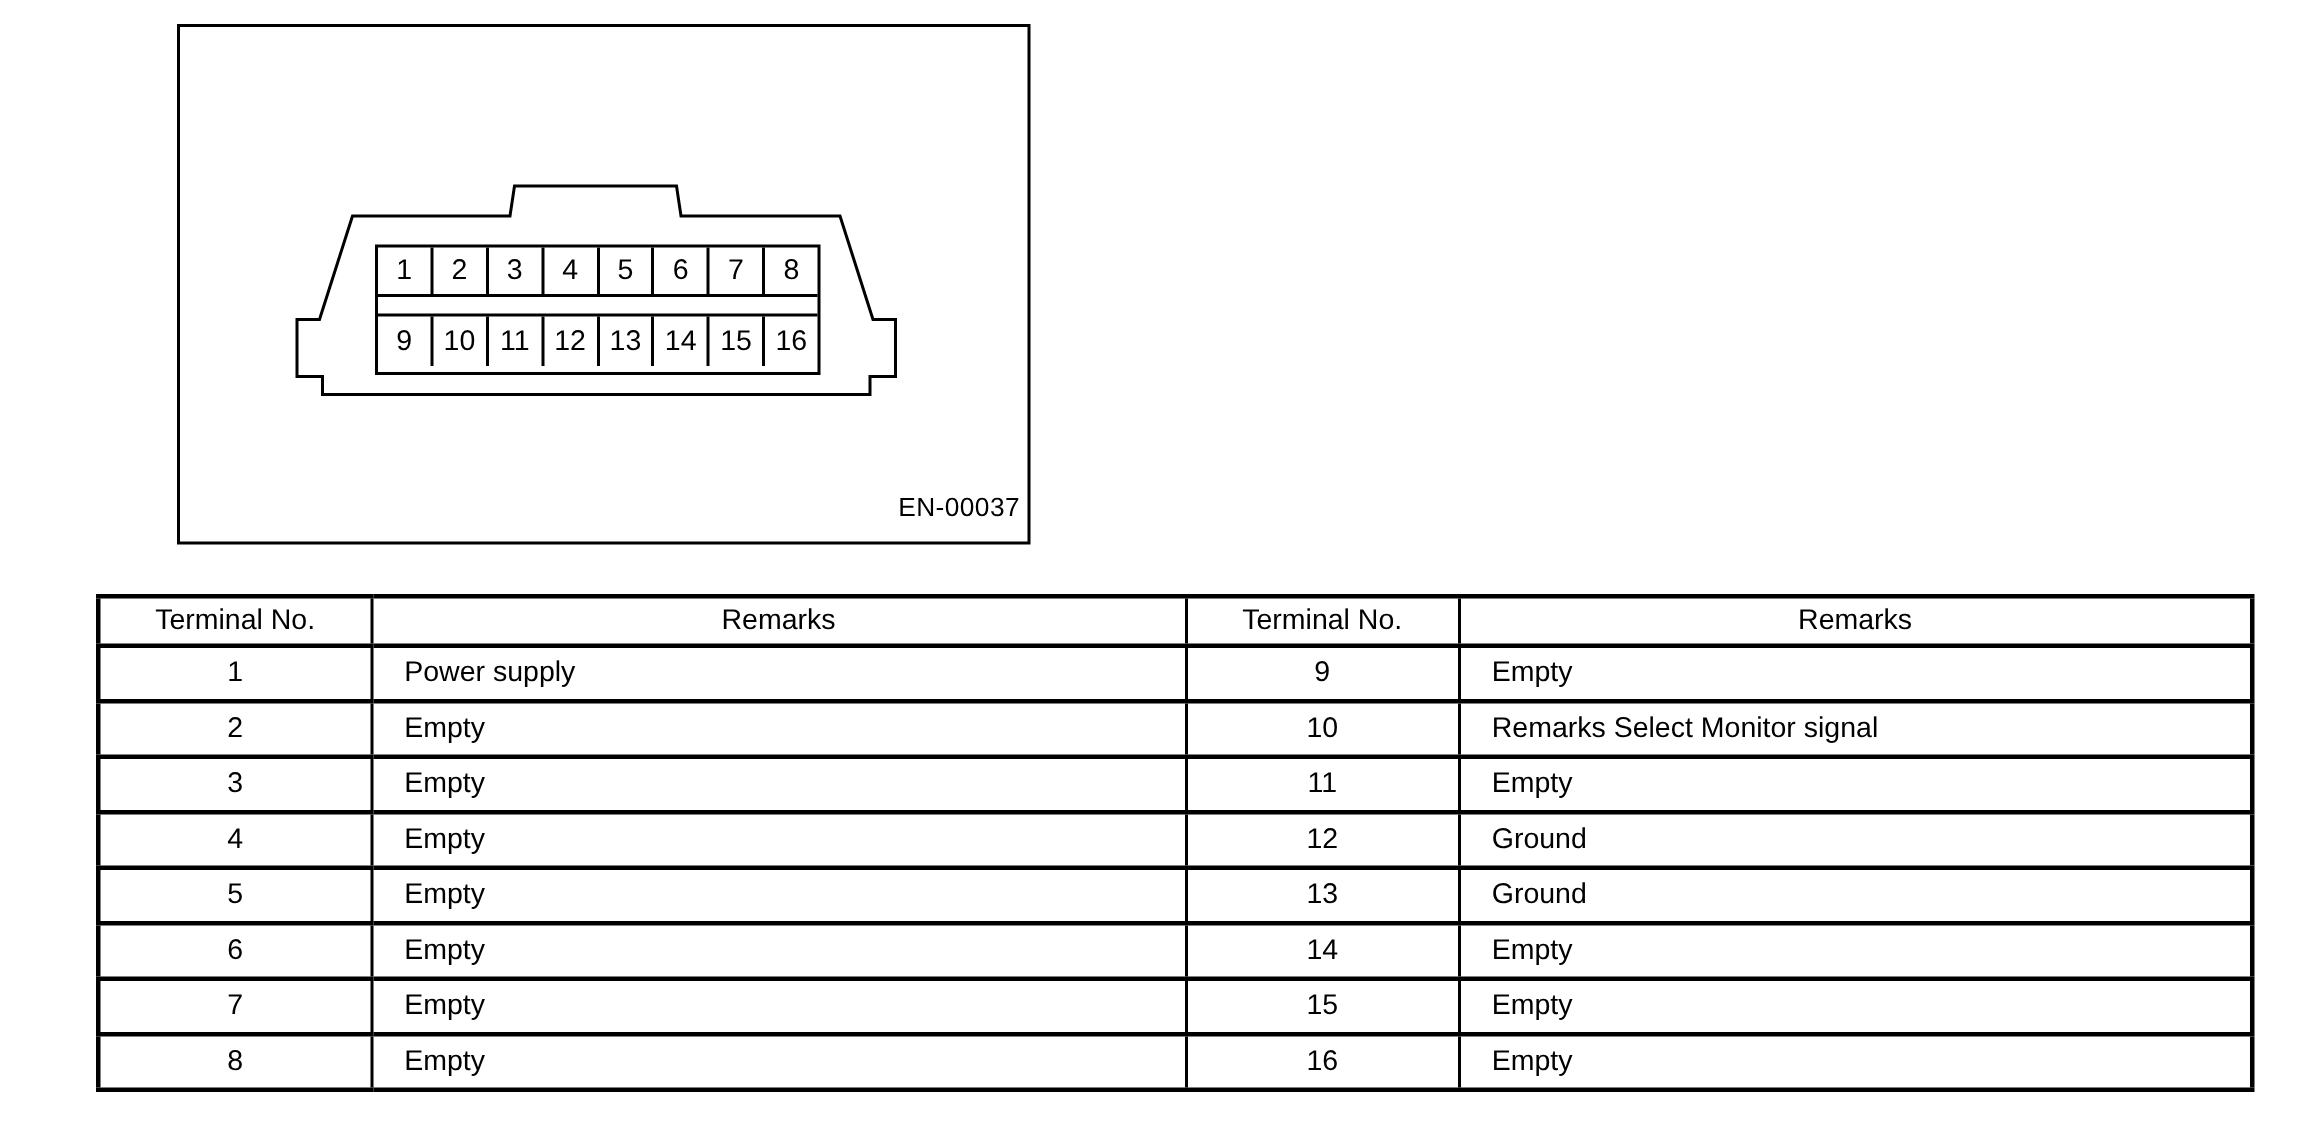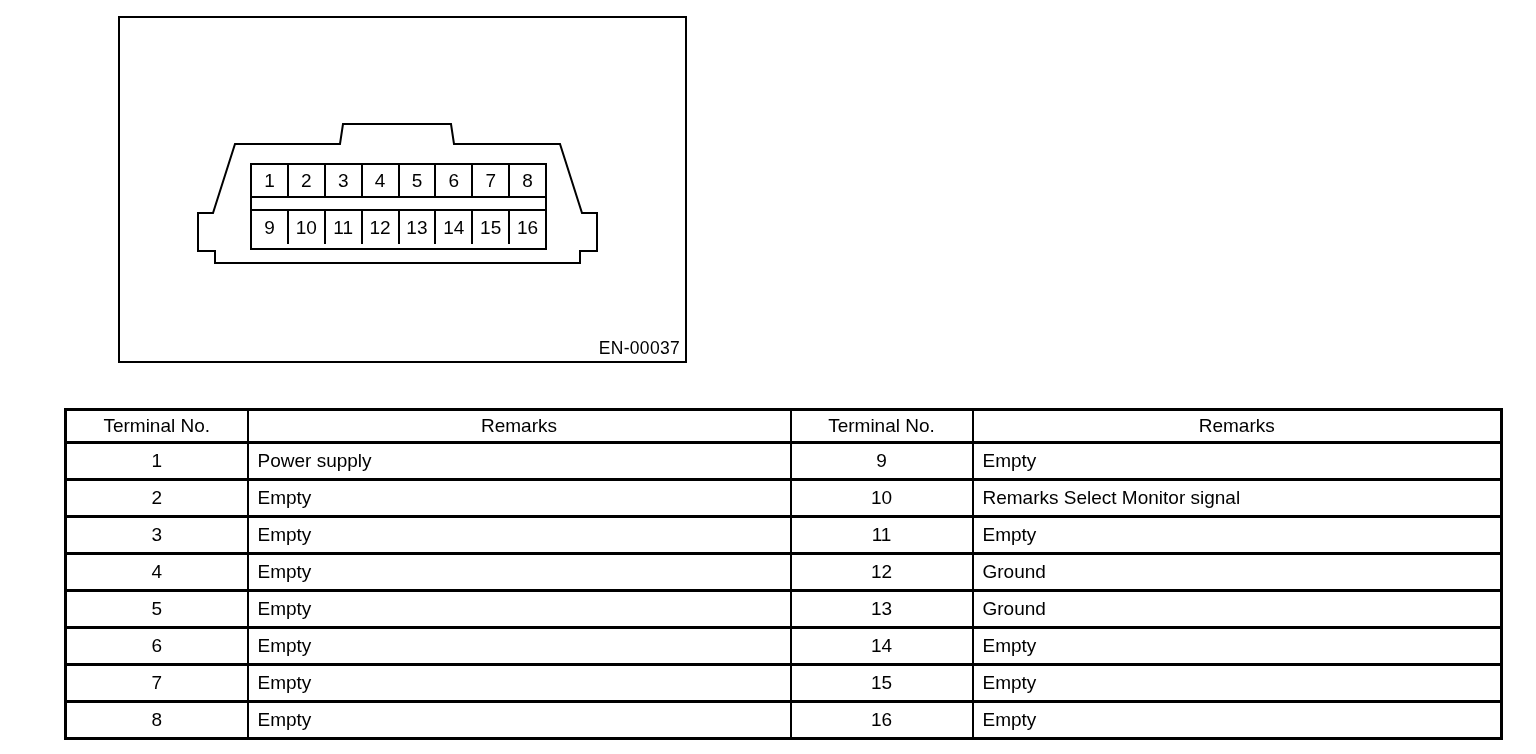--- a/index.html
+++ b/index.html
@@ -58,54 +58,53 @@
     display: flex;
     align-items: center;
     justify-content: center;
     font-size: 19px;
     line-height: 1;
   }
   .pin-cell + .pin-cell { border-left: 2px solid #000000; }
   .figure-code {
     position: absolute;
     right: 5px;
-    bottom: 2px;
+    bottom: 12px;
     font-size: 17.5px;
     letter-spacing: 0.3px;
   }
 
   
   .terminal-table {
     position: absolute;
     left: 64px;
     top: 396px;
     border-collapse: collapse;
     table-layout: fixed;
     width: 1436px;
     font-size: 19px;
-    margin-top: 12px;
   }
   .terminal-table th,
   .terminal-table td {
     border-style: solid;
     border-color: #000000;
     border-top-width: 3px;
     border-bottom-width: 3px;
     border-left-width: 2px;
     border-right-width: 2px;
     padding: 0;
     font-weight: normal;
     white-space: nowrap;
     overflow: hidden;
   }
   .terminal-table { border: 3px solid #000000; }
   .terminal-table th { height: 33px; text-align: center; }
   .terminal-table td { height: 37px; }
   .terminal-table td.num { text-align: center; }
-  .terminal-table td.remark { text-align: left; padding-left: 9px; }
+  .terminal-table td.remark { text-align: left; padding-left: 21px; }
 </style>
 </head>
 <body>
 
 <div class="page">
 
   <div class="figure-box">
     <svg viewBox="0 0 565 343" aria-hidden="true">
       <polygon points="115,126 220,126 223,106 331,106 334,126 440,126 462,195 477,195 477,233 460,233 460,245 95,245 95,233 78,233 78,195 93,195" fill="none" stroke="#000000" stroke-width="2"></polygon>
     </svg>

